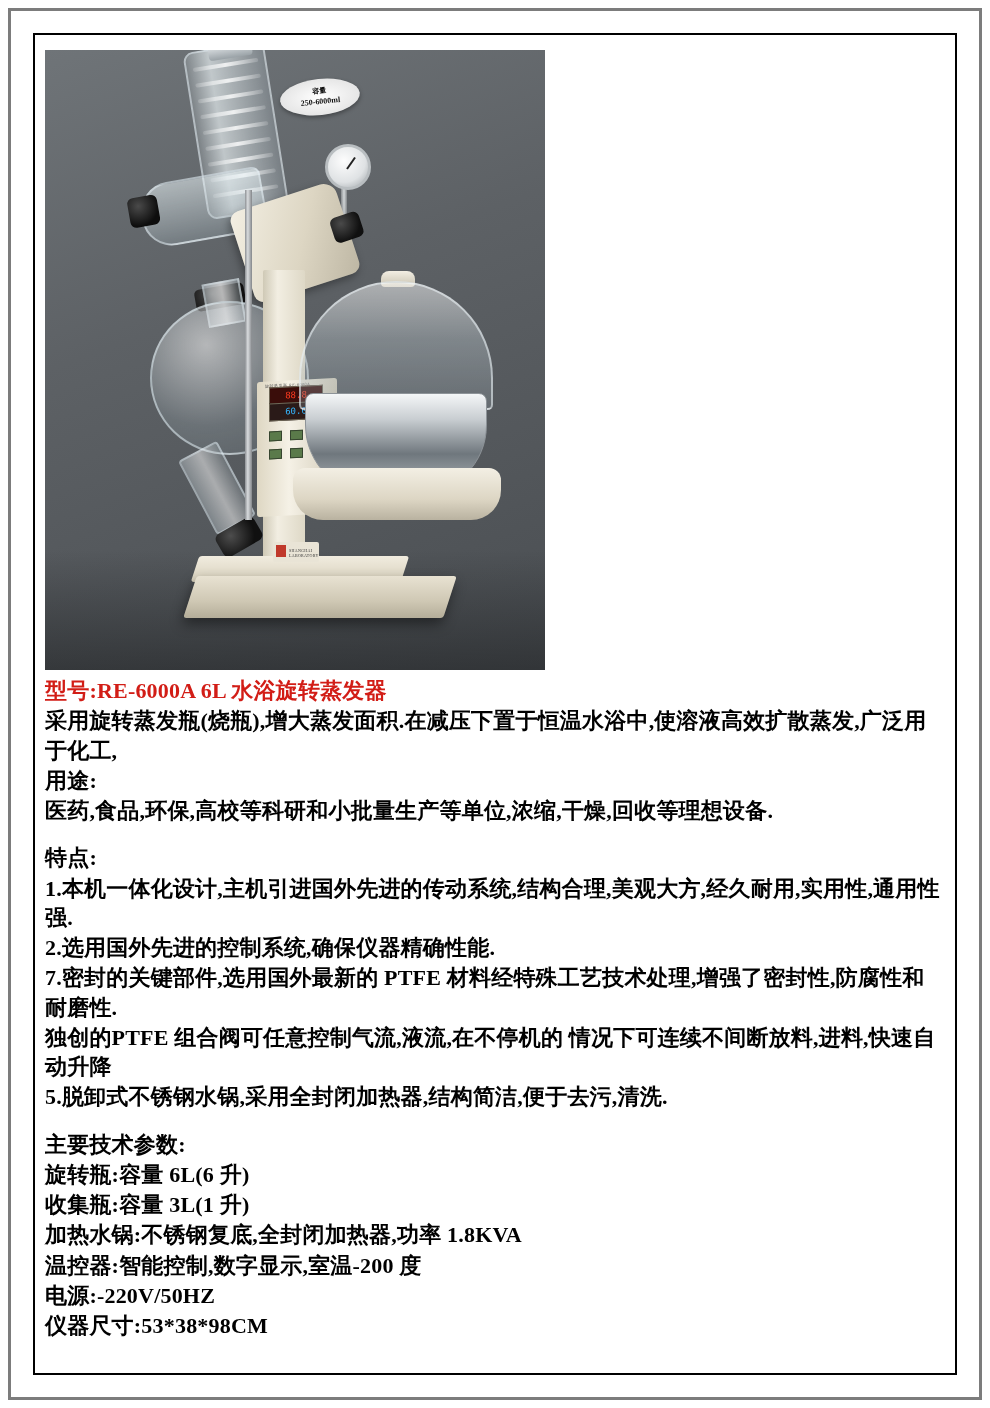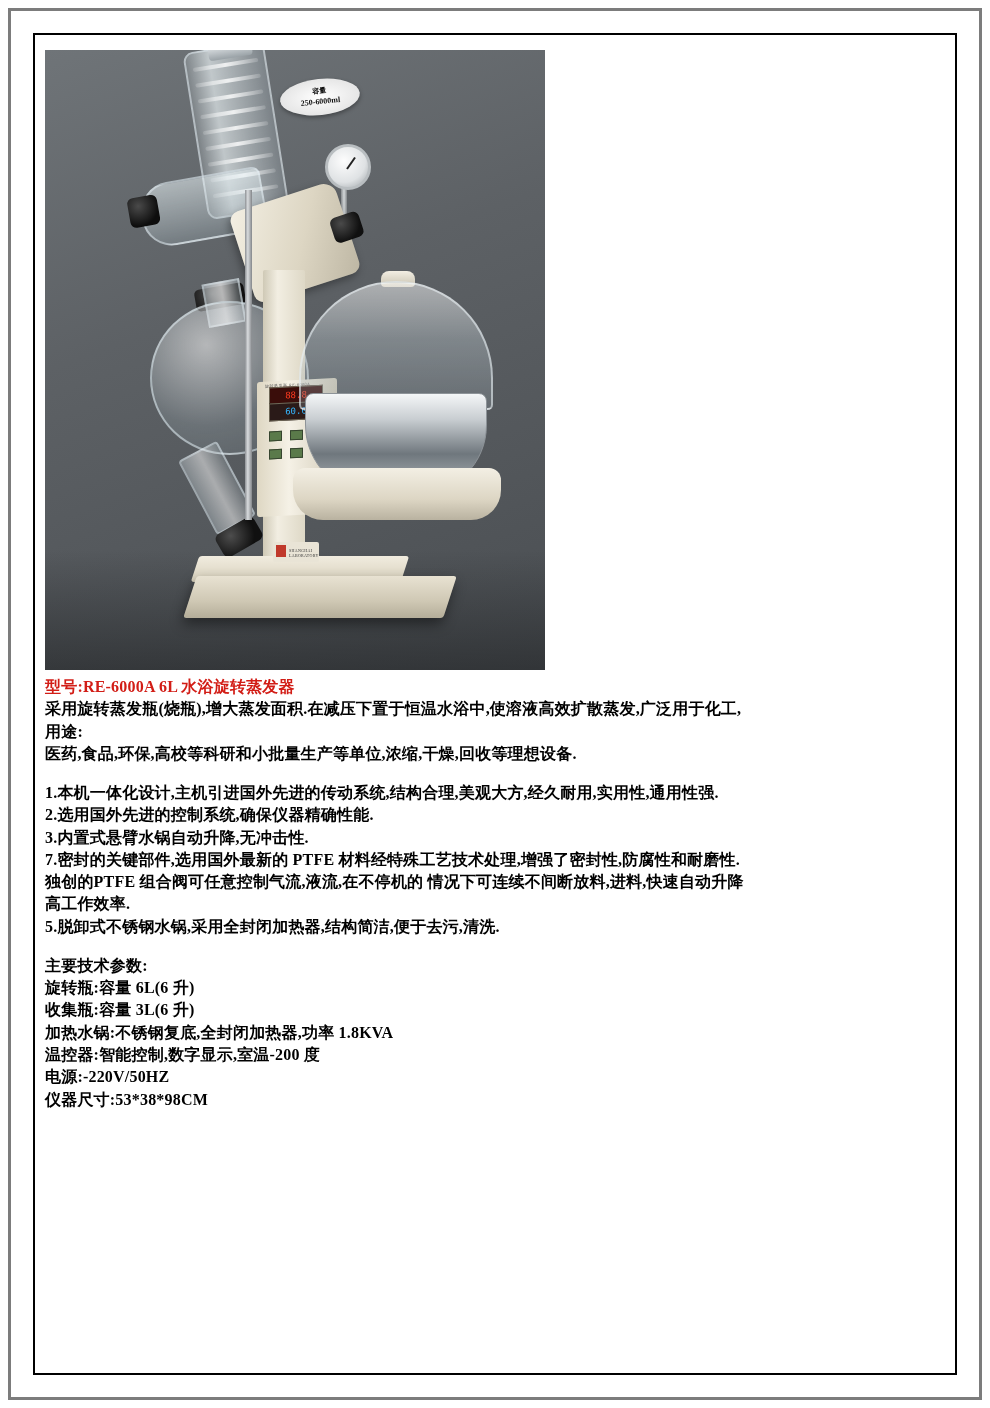--- a/index.html
+++ b/index.html
@@ -236,21 +236,21 @@
     box-shadow: 0 2px 4px rgba(0,0,0,0.35);
   }
   .sticker .l1 { position:absolute; top:7px; width:100%; text-align:center; font-size:7px; color:#111; font-weight:bold;}
   .sticker .l2 { position:absolute; top:18px; width:100%; text-align:center; font-size:8px; color:#111; font-weight:bold;}
 
   
   .text-block {
     margin-top: 6px;
     width: 900px;
     font-family: "Liberation Serif", serif;
-    font-size: 16px;
+    font-size: 22px;
     line-height: 1.33;
     color: #000000;
     font-weight: bold;
     letter-spacing: 0.2px;
   }
   .text-block .red {
     color: #d21d16;
   }
   .text-block p {
     margin: 0 0 1px 0;
@@ -343,33 +343,32 @@
 
     <div class="text-block">
       <p class="red">型号:RE-6000A   6L 水浴旋转蒸发器</p>
 
       <p>采用旋转蒸发瓶(烧瓶),增大蒸发面积.在减压下置于恒温水浴中,使溶液高效扩散蒸发,广泛用于化工,</p>
       <p>用途:</p>
       <p>医药,食品,环保,高校等科研和小批量生产等单位,浓缩,干燥,回收等理想设备.</p>
 
       <div class="spacer"></div>
 
+      <p>特点:</p>
       <p>1.本机一体化设计,主机引进国外先进的传动系统,结构合理,美观大方,经久耐用,实用性,通用性强.</p>
       <p>2.选用国外先进的控制系统,确保仪器精确性能.</p>
-      <p>3.内置式悬臂水锅自动升降,无冲击性.</p>
       <p>7.密封的关键部件,选用国外最新的 PTFE 材料经特殊工艺技术处理,增强了密封性,防腐性和耐磨性.</p>
       <p>独创的PTFE 组合阀可任意控制气流,液流,在不停机的 情况下可连续不间断放料,进料,快速自动升降</p>
-      <p>高工作效率.</p>
       <p>5.脱卸式不锈钢水锅,采用全封闭加热器,结构简洁,便于去污,清洗.</p>
 
       <div class="spacer"></div>
 
       <p>主要技术参数:</p>
       <p>旋转瓶:容量 6L(6 升)</p>
-      <p>收集瓶:容量 3L(6 升)</p>
+      <p>收集瓶:容量 3L(1 升)</p>
       <p>加热水锅:不锈钢复底,全封闭加热器,功率 1.8KVA</p>
       <p>温控器:智能控制,数字显示,室温-200 度</p>
       <p>电源:-220V/50HZ</p>
       <p>仪器尺寸:53*38*98CM</p>
     </div>
 
   </div>
 </div>
 
 </body></html>

